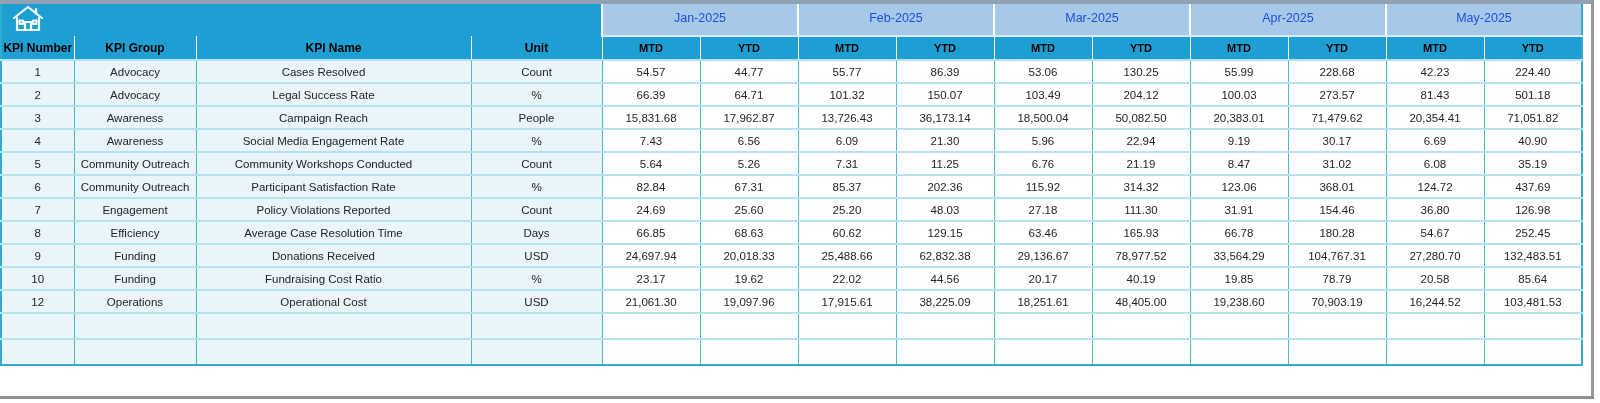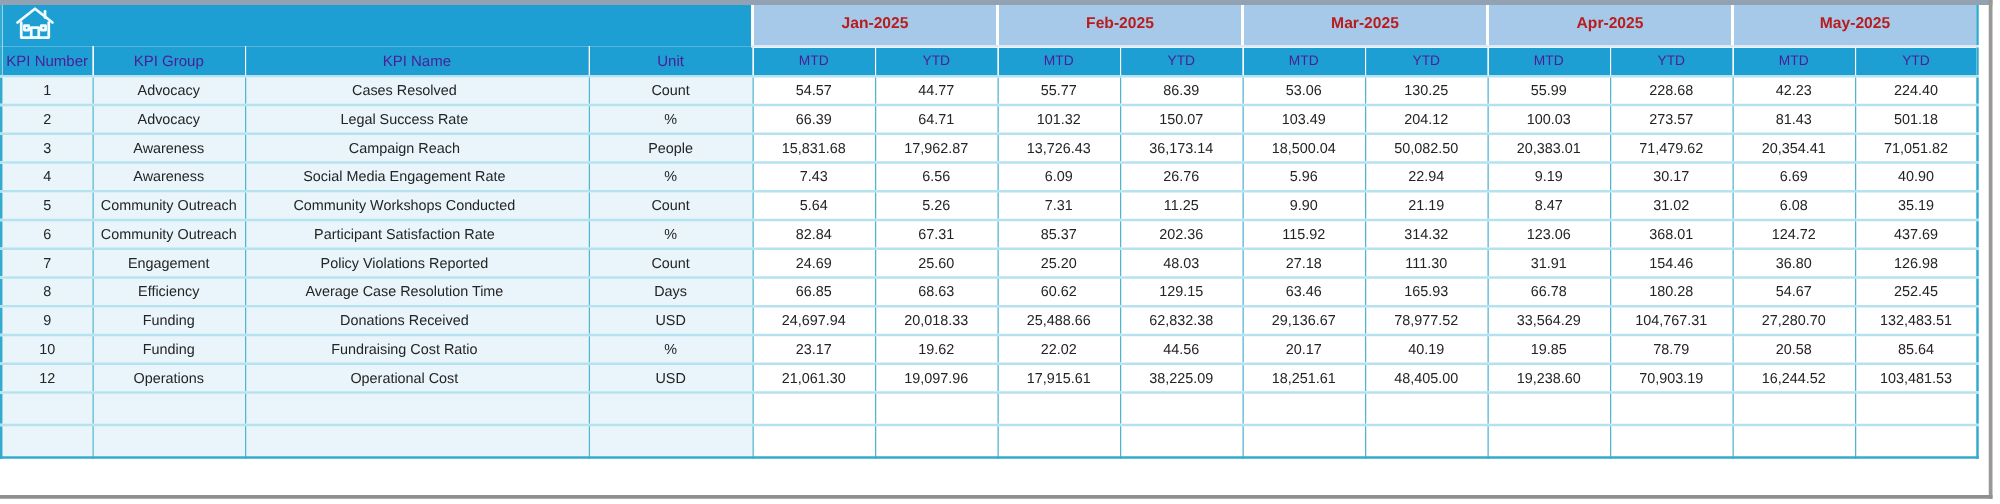--- a/index.html
+++ b/index.html
@@ -14,25 +14,25 @@
   table.kpi{border-collapse:collapse;table-layout:fixed;position:absolute;top:0;left:0;
             border:2px solid #35aacf;border-top:none;background:#fff;}
   td,th{padding:0;margin:0;overflow:hidden;white-space:nowrap;text-align:center;vertical-align:middle;}
 
   
   tr.r1{height:34px;} tr.r2{height:24px;} tr.dr{height:23px;} tr.er{height:26px;}
 
   
   .corner{background:#1d9fd3;text-align:left;vertical-align:top;}
   .home-btn{display:inline-block;margin:5px 0 0 10px;cursor:pointer;line-height:0;}
-  .mh{background:#a6c9e9;color:#b91c1c;font-weight:bold;font-size:12.5px;
+  .mh{background:#a6c9e9;color:#1d4ed8;font-weight:normal;font-size:12.5px;
       border-left:2px solid #ffffff;border-bottom:2px solid #dceaf7;}
 
   
-  .bh{background:#1d9fd3;color:#4c1d95;font-weight:normal;font-size:12px;
+  .bh{background:#1d9fd3;color:#000000;font-weight:bold;font-size:12px;
       border-left:1px solid rgba(255,255,255,0.55);}
   .bh.first{border-left:none;}
   .bh.sub{font-size:11px;}
 
   
   tr.dr td,tr.er td{border-left:1px solid #50b4d3;border-top:2px solid #b5e2ef;
       font-size:11.5px;color:#242424;}
   tr.dr td.first,tr.er td.first{border-left:none;}
   td.t{background:#e9f5fb;}
   td.v{background:#ffffff;}
@@ -152,38 +152,38 @@
     <td class="v">71,051.82</td>
   </tr>
   <tr class="dr">
     <td class="t first">4</td>
     <td class="t">Awareness</td>
     <td class="t nm">Social Media Engagement Rate</td>
     <td class="t">%</td>
     <td class="v">7.43</td>
     <td class="v">6.56</td>
     <td class="v">6.09</td>
-    <td class="v">26.76</td>
+    <td class="v">21.30</td>
     <td class="v">5.96</td>
     <td class="v">22.94</td>
     <td class="v">9.19</td>
     <td class="v">30.17</td>
     <td class="v">6.69</td>
     <td class="v">40.90</td>
   </tr>
   <tr class="dr">
     <td class="t first">5</td>
     <td class="t">Community Outreach</td>
     <td class="t nm">Community Workshops Conducted</td>
     <td class="t">Count</td>
     <td class="v">5.64</td>
     <td class="v">5.26</td>
     <td class="v">7.31</td>
     <td class="v">11.25</td>
-    <td class="v">9.90</td>
+    <td class="v">6.76</td>
     <td class="v">21.19</td>
     <td class="v">8.47</td>
     <td class="v">31.02</td>
     <td class="v">6.08</td>
     <td class="v">35.19</td>
   </tr>
   <tr class="dr">
     <td class="t first">6</td>
     <td class="t">Community Outreach</td>
     <td class="t nm">Participant Satisfaction Rate</td>

